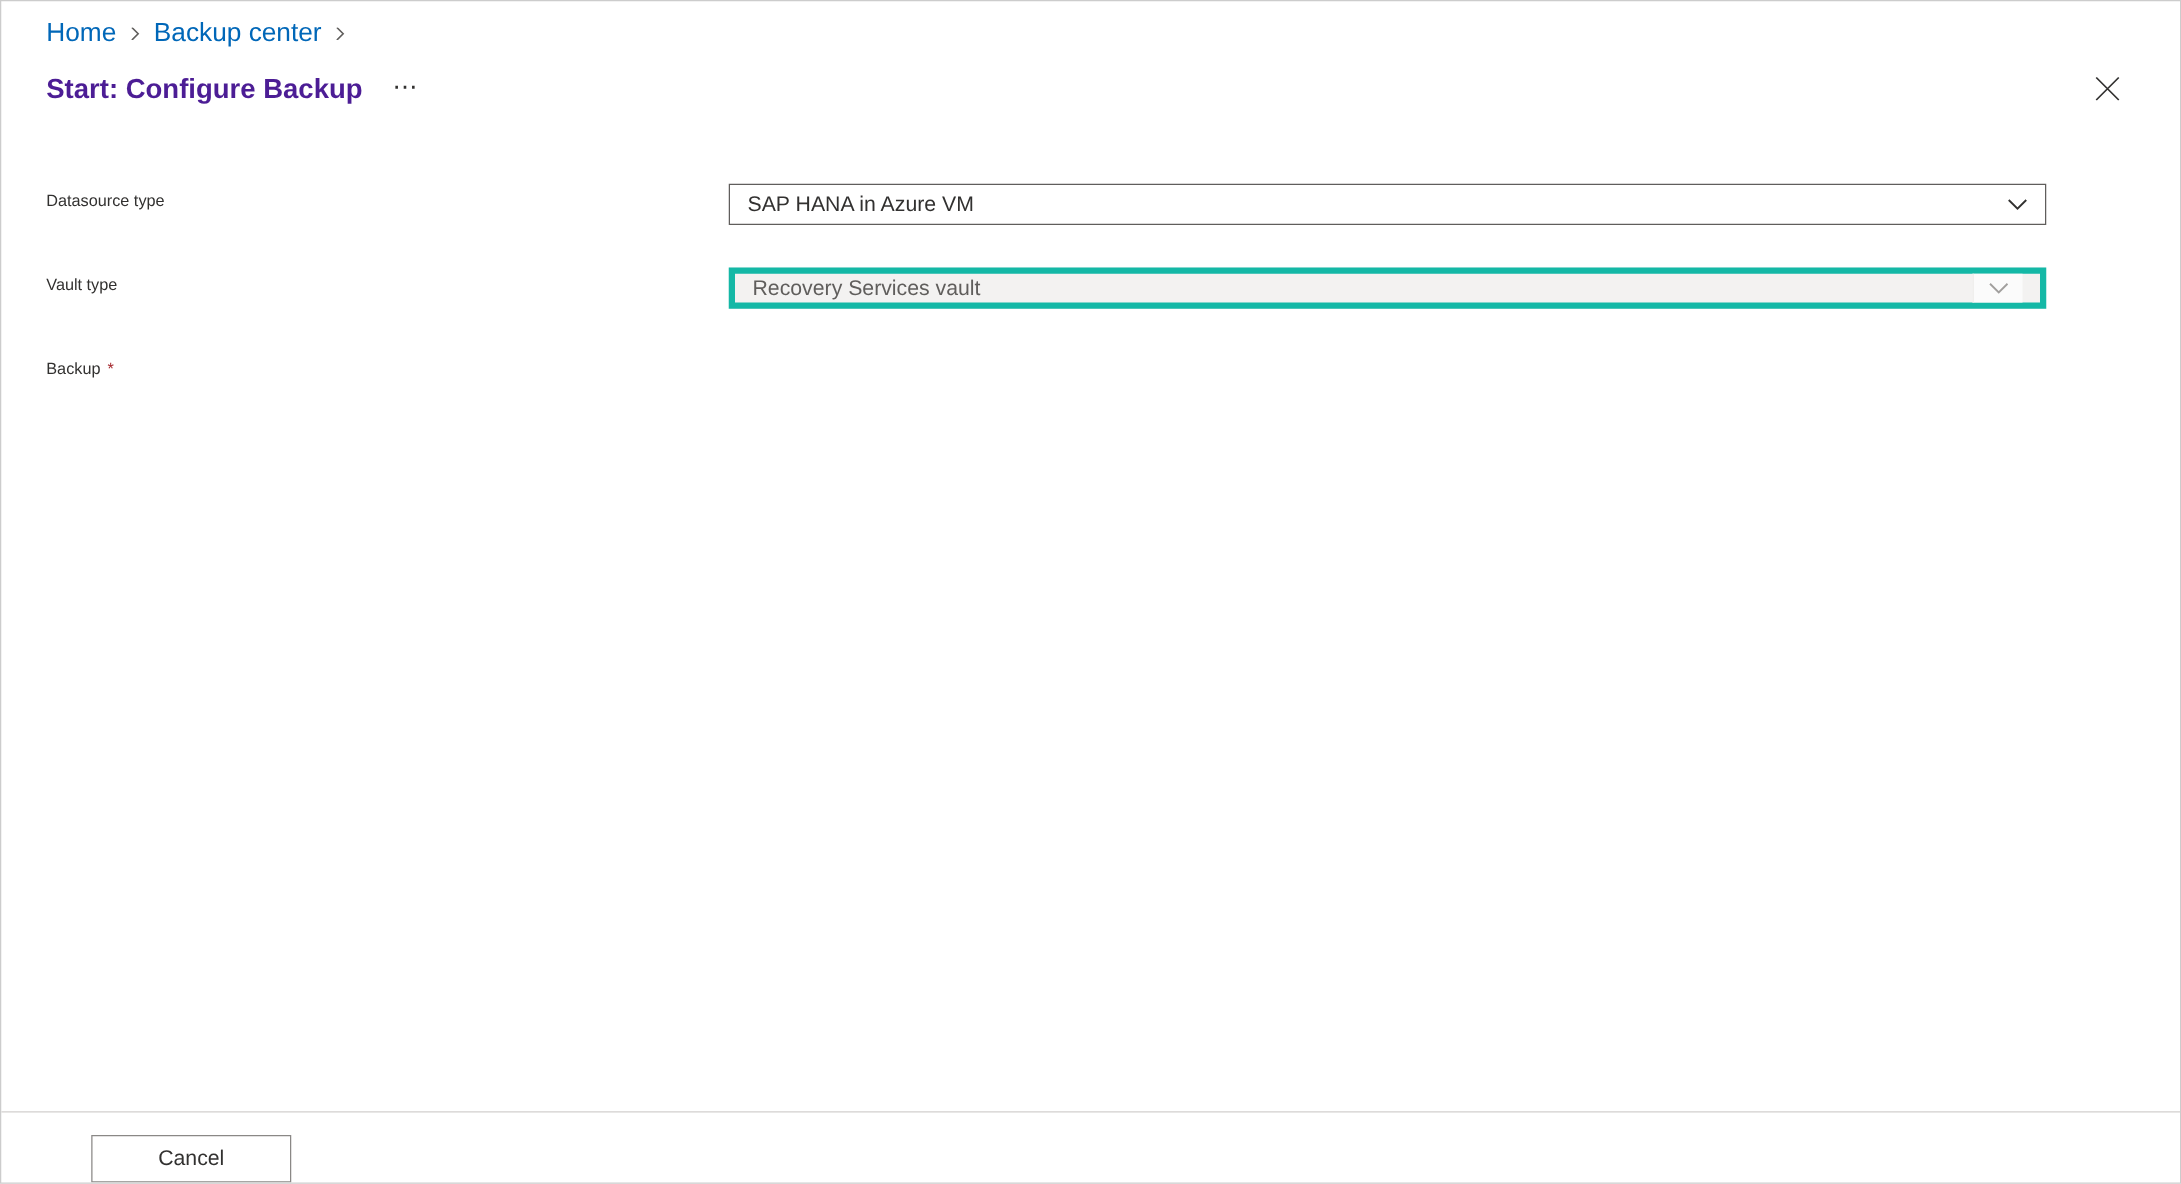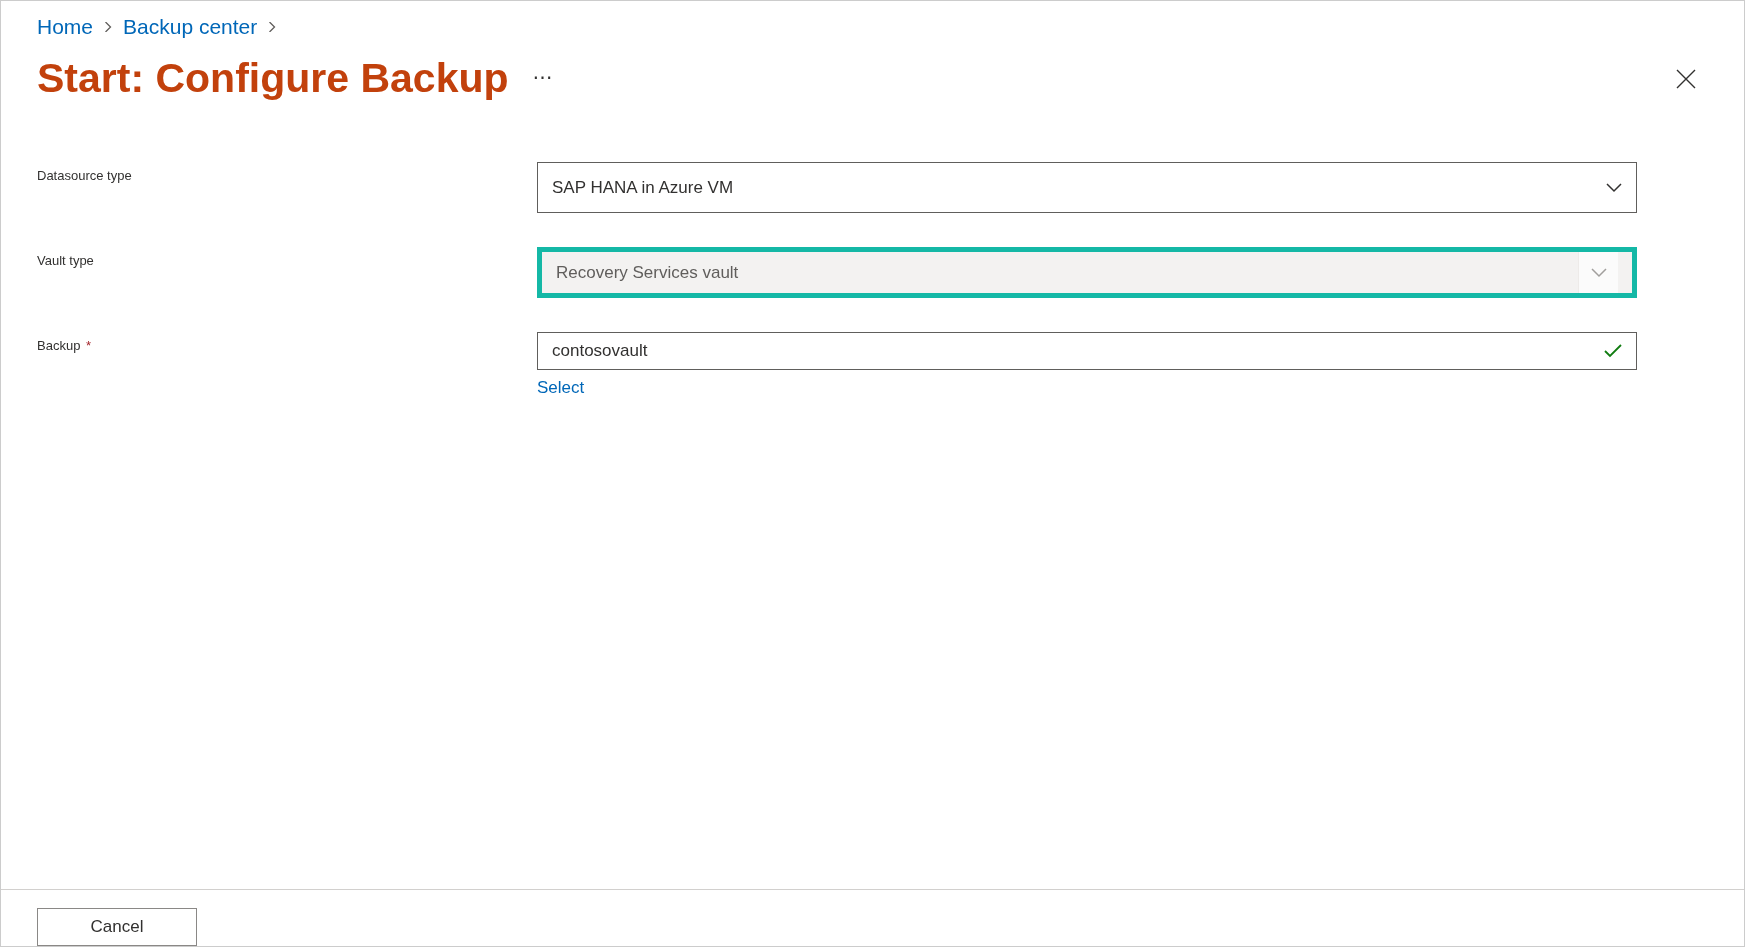--- a/index.html
+++ b/index.html
@@ -43,23 +43,23 @@
       align-items: center;
       justify-content: space-between;
       margin-bottom: 60px;
     }
     .title-wrap {
       display: flex;
       align-items: center;
       gap: 24px;
     }
     .page-title {
-      font-size: 41px;
+      font-size: 22px;
       font-weight: 600;
-      color: #c2410c;
+      color: #4c1d95;
     }
     .ellipsis {
       font-size: 20px;
       color: #323130;
       letter-spacing: 2px;
       cursor: pointer;
       padding-bottom: 4px;
     }
     .close-btn {
       cursor: pointer;
@@ -82,25 +82,26 @@
       margin-left: 2px;
     }
     .form-control-wrap {
       flex: 1;
       max-width: 1100px;
     }
     .select-box {
       position: relative;
       border: 1px solid #605e5c;
       background: #ffffff;
-      height: 51px;
+      height: 33px;
       display: flex;
       align-items: center;
       padding: 0 14px;
       cursor: pointer;
+      margin-left: 46px;
     }
     .select-box.disabled {
       background: #f3f2f1;
       border: 5px solid #14b8a6;
       color: #605e5c;
       cursor: default;
     }
     .select-box.disabled .chevron-down-wrap {
       background: #fbfbfb;
       border-left: 1px solid #edebe9;
@@ -166,20 +167,21 @@
     }
     .btn-primary {
       background: #0078d4;
       color: #ffffff;
       border: none;
       font-weight: 600;
     }
     .btn-secondary {
       min-width: 160px;
       color: #323130;
+      margin-left: 36px;
     }
     svg { display: block; }
   </style>
 </head>
 <body>
 
 <div class="content-area">
   <nav class="breadcrumb">
     <a>Home</a>
     <span class="chevron">
@@ -233,29 +235,18 @@
         </span>
       </div>
     </div>
   </div>
 
   <div class="form-row">
     <div class="form-label">
       <span>Backup</span>
       <span class="required">*</span>
     </div>
-    <div class="form-control-wrap">
-      <div class="input-box">
-        <span class="input-value">contosovault</span>
-        <span class="check-icon">
-          <svg width="18" height="14" viewBox="0 0 18 14">
-              <path d="M1 7 L6 12 L17 1" stroke="#107c10" stroke-width="1.8" fill="none"></path>
-            </svg>
-        </span>
-      </div>
-      <div class="select-link">Select</div>
-    </div>
   </div>
 </div>
 
 <div class="footer">
   <button class="btn btn-secondary">Cancel</button>
 </div>
 
 </body></html>

